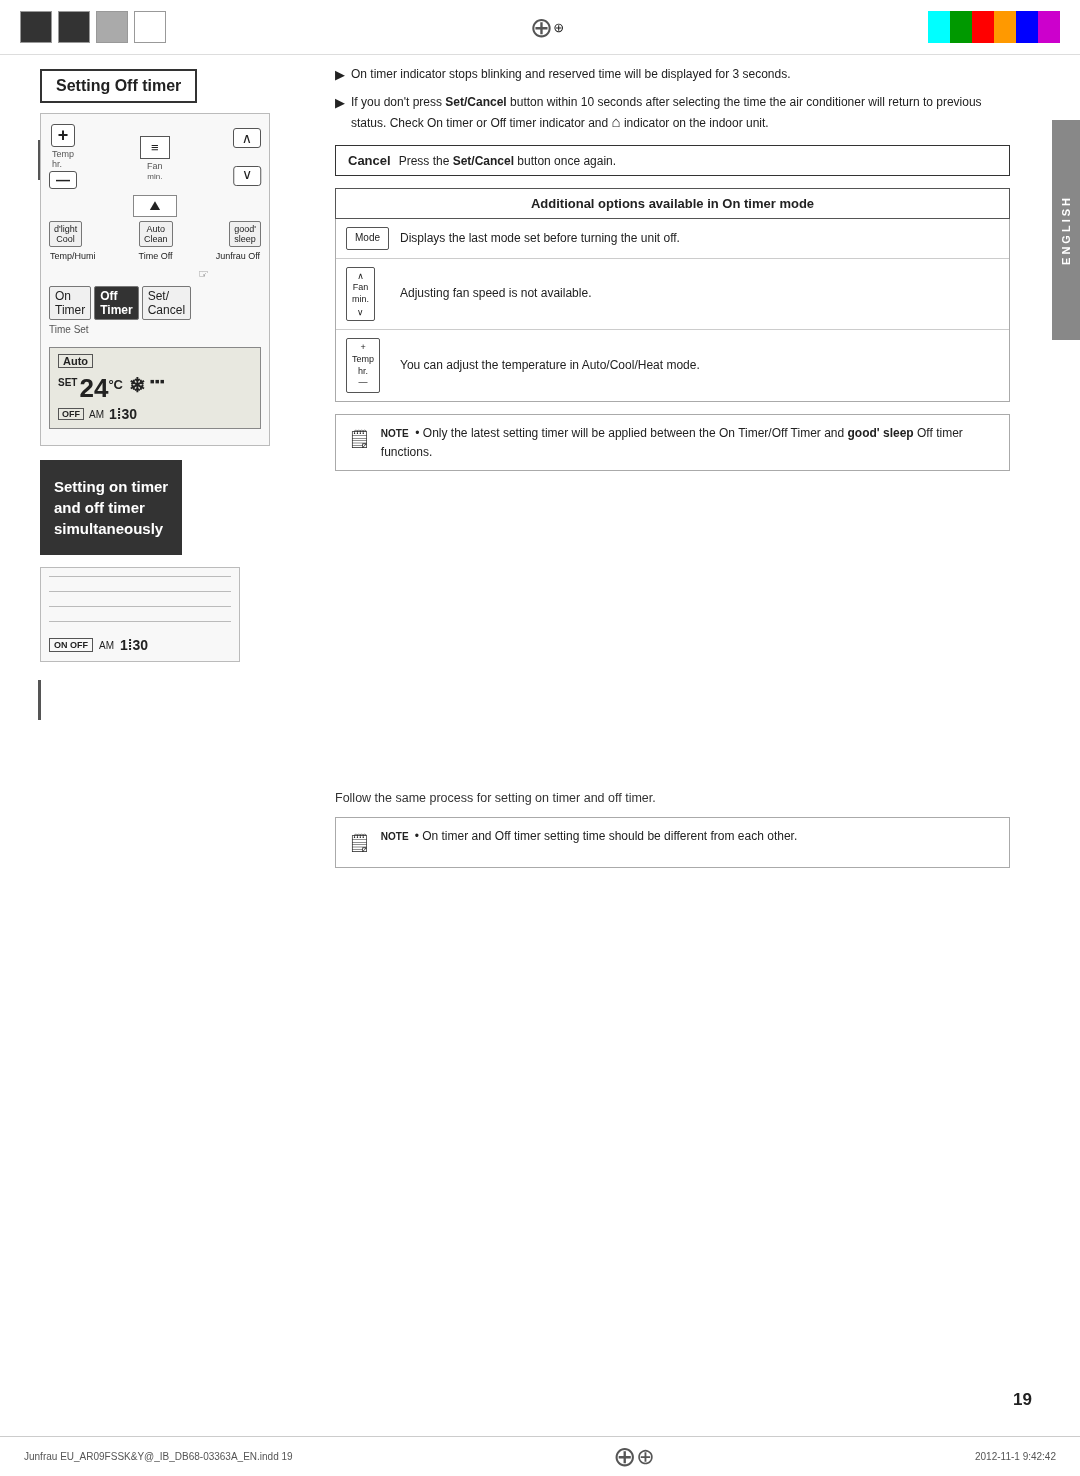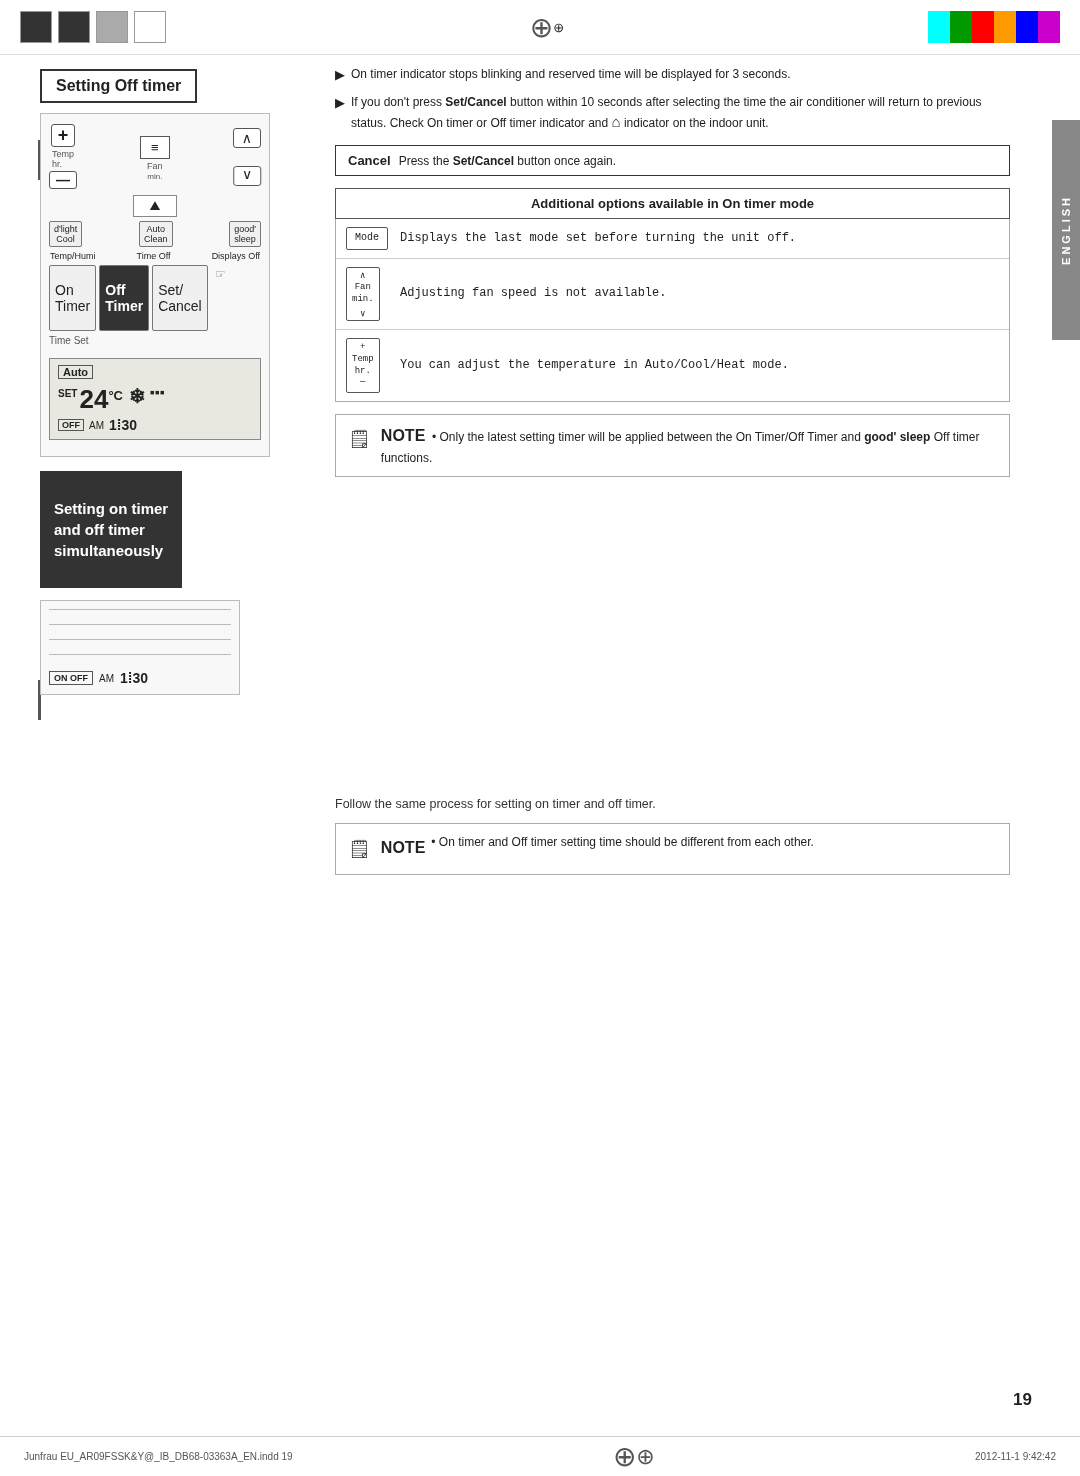--- a/index.html
+++ b/index.html
@@ -181,23 +181,24 @@
     }
 
     .remote-timer-row {
       display: flex;
       gap: 3px;
       margin-bottom: 4px;
     }
     .remote-timer-btn {
       border: 1.5px solid #777;
       border-radius: 2px;
-      font-size: 14px;
-      padding: 16px 5px;
+      font-size: 12px;
+      padding: 2px 5px;
       background: #f0f0f0;
+      margin-top: 21px;
     }
     .remote-timer-btn.highlighted {
       background: #333;
       color: #fff;
       font-weight: bold;
     }
 
     
     .remote-screen {
       border: 1.5px solid #888;
@@ -279,21 +280,20 @@
       padding: 7px 12px;
       font-size: 13px;
       font-weight: bold;
       text-align: center;
       margin-bottom: 0;
     }
     .options-table {
       border: 1.5px solid #aaa;
       border-top: none;
       width: 100%;
-      font-family: Liberation Mono, monospace;
     }
     .options-row {
       display: flex;
       align-items: center;
       border-bottom: 1px solid #ccc;
       padding: 8px 10px;
       gap: 12px;
       font-size: 12px;
       line-height: 1.45;
     }
@@ -330,31 +330,31 @@
       margin-top: 12px;
       display: flex;
       gap: 10px;
     }
     .note-icon {
       font-size: 18px;
       flex-shrink: 0;
       margin-top: 2px;
     }
     .note-label {
-      font-size: 16px;
+      font-size: 10px;
       font-weight: bold;
       flex-shrink: 0;
       margin-top: 2px;
     }
 
     
     .simultaneous-header {
       background: #333;
       color: #fff;
-      padding: 27px 14px;
+      padding: 16px 14px;
       font-size: 15px;
       font-weight: bold;
       line-height: 1.4;
       margin-bottom: 12px;
       display: inline-block;
     }
 
     .remote-small {
       border: 1.5px solid #bbb;
       padding: 8px 8px;
@@ -462,21 +462,21 @@
 
       <div class="remote-mode-row">
         <div class="remote-mode-btn">d'light<br>Cool</div>
         <div class="remote-mode-btn">Auto<br>Clean</div>
         <div class="remote-mode-btn">good'<br>sleep</div>
       </div>
 
       <div style="display:flex;justify-content:space-between;font-size:9px;margin-bottom:4px;padding:0 1px;">
         <span>Temp/Humi</span>
         <span>Time Off</span>
-        <span>Displays Off</span>
+        <span>Junfrau Off</span>
       </div>
 
       <div class="remote-timer-row">
         <div class="remote-timer-btn">On<br>Timer</div>
         <div class="remote-timer-btn highlighted">Off<br>Timer</div>
         <div style="position:relative;display:inline-block;">
           <div class="remote-timer-btn">Set/<br>Cancel</div>
 
           <span style="position:absolute;right:-18px;top:2px;font-size:12px;color:#555;">☞</span>
         </div>

